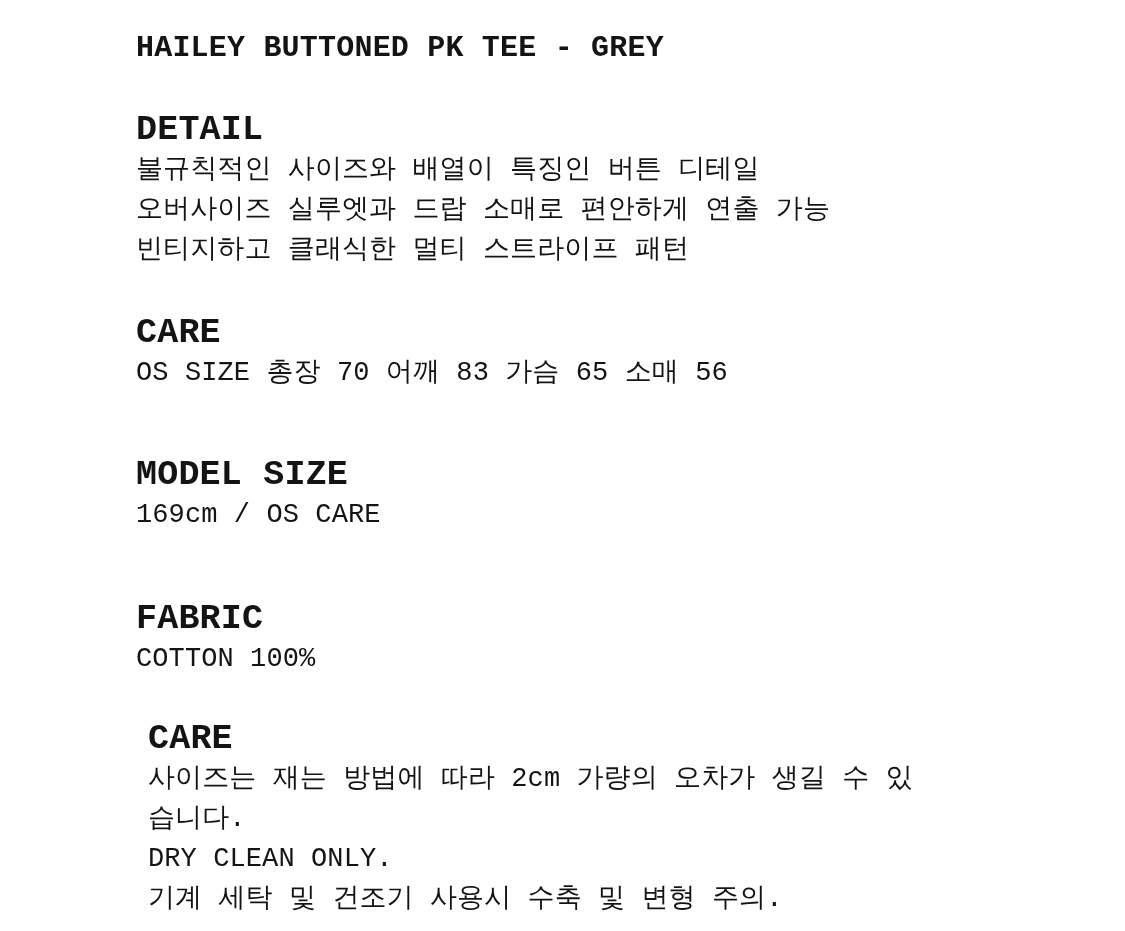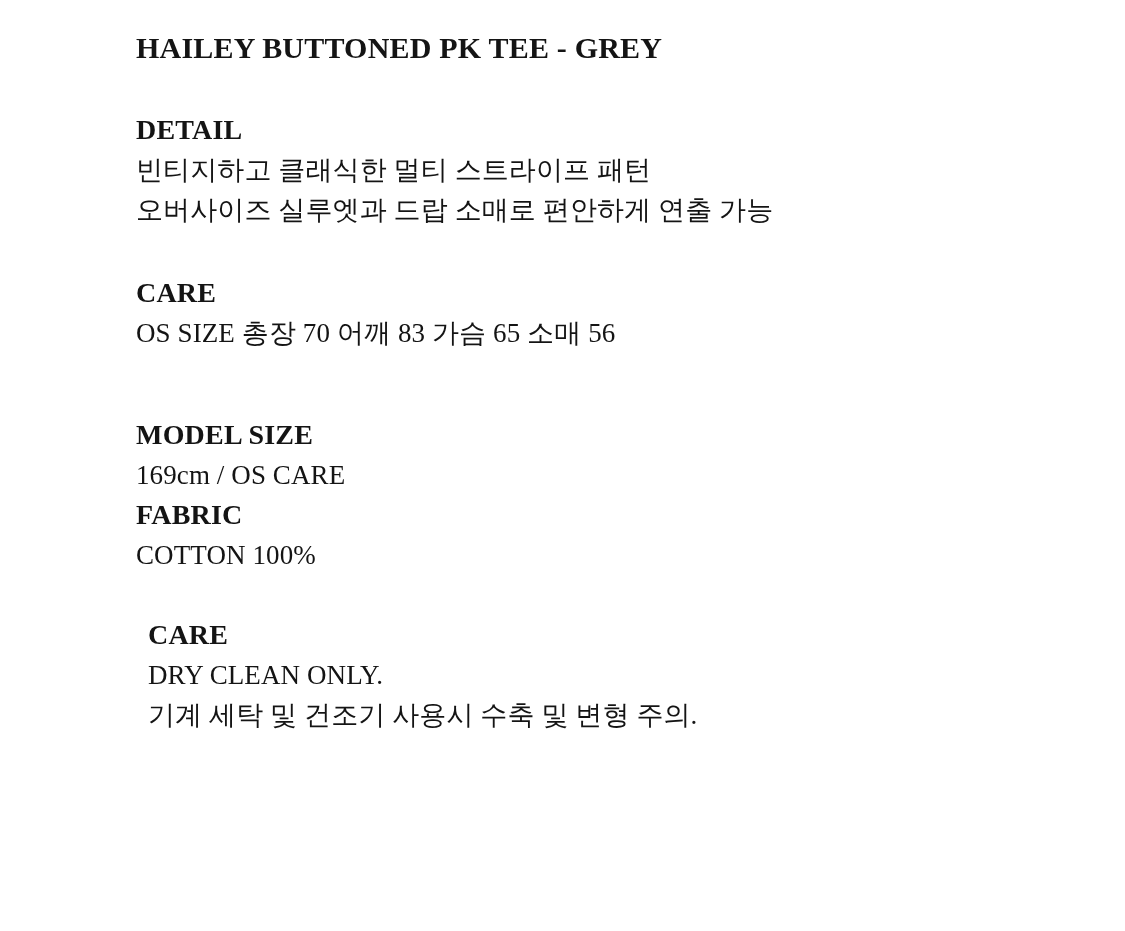--- a/index.html
+++ b/index.html
@@ -8,79 +8,81 @@
     width: 1125px;
     height: 931px;
     background: #ffffff;
     overflow: hidden;
   }
 
   main {
     width: 1023px;
     height: 931px;
     padding: 28px 92px 0 136px;
-    font-family: Liberation Serif, serif;
+    font-family: Liberation Mono, monospace;
     color: #141414;
   }
 
   .product-title {
     font-size: 30px;
     font-weight: 700;
     line-height: 40px;
     letter-spacing: 0.2px;
   }
 
   .section-heading {
-    font-size: 28px;
+    font-size: 35px;
     font-weight: 700;
     line-height: 40px;
     letter-spacing: 0.2px;
   }
 
   .section-line {
     font-size: 27px;
     font-weight: 400;
     line-height: 40px;
     letter-spacing: 0.1px;
   }
 
   
   .info-section:nth-child(1) { margin-top: 42px; }  
   .info-section:nth-child(2) { margin-top: 43px; }  
   .info-section:nth-child(3) { margin-top: 62px; }  
-  .info-section:nth-child(4) { }  
+  .info-section:nth-child(4) { margin-top: 64px; }  
   .info-section:nth-child(5) { margin-top: 40px; margin-left: 12px; }  
 </style>
 </head>
 <body>
 
 <main>
   <h1 class="product-title">HAILEY BUTTONED PK TEE - GREY</h1>
 
   <div id="sections">
   <section class="info-section">
     <h2 class="section-heading">DETAIL</h2>
+  <p class="section-line">불규칙적인 사이즈와 배열이 특징인 버튼 디테일</p>
+        <p class="section-line">오버사이즈 실루엣과 드랍 소매로 편안하게 연출 가능</p>
         <p class="section-line">빈티지하고 클래식한 멀티 스트라이프 패턴</p>
-        <p class="section-line">오버사이즈 실루엣과 드랍 소매로 편안하게 연출 가능</p>
       </section>
 
   <section class="info-section">
     <h2 class="section-heading">CARE</h2>
   <p class="section-line">OS SIZE 총장 70 어깨 83 가슴 65 소매 56</p>
       </section>
 
   <section class="info-section">
     <h2 class="section-heading">MODEL SIZE</h2>
   <p class="section-line">169cm / OS CARE</p>
       </section>
 
   <section class="info-section">
     <h2 class="section-heading">FABRIC</h2>
   <p class="section-line">COTTON 100%</p>
       </section>
 
   <section class="info-section">
     <h2 class="section-heading">CARE</h2>
+  <p class="section-line">사이즈는 재는 방법에 따라 2cm 가량의 오차가 생길 수 있습니다.</p>
         <p class="section-line">DRY CLEAN ONLY.</p>
         <p class="section-line">기계 세탁 및 건조기 사용시 수축 및 변형 주의.</p>
       </section>
 </div>
 </main>
 
 </body></html>

